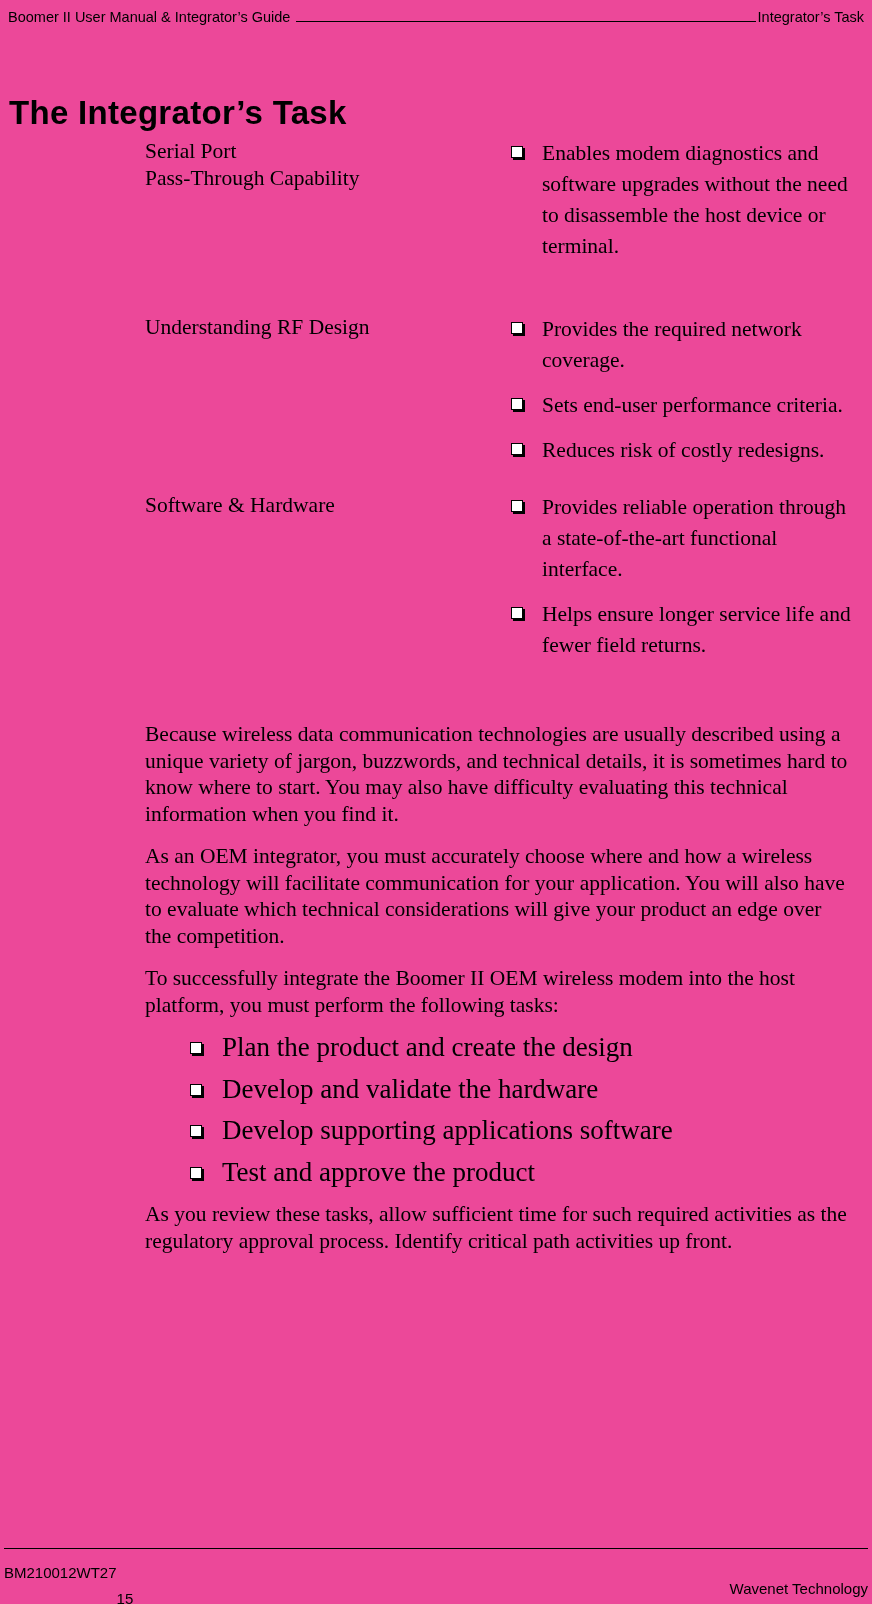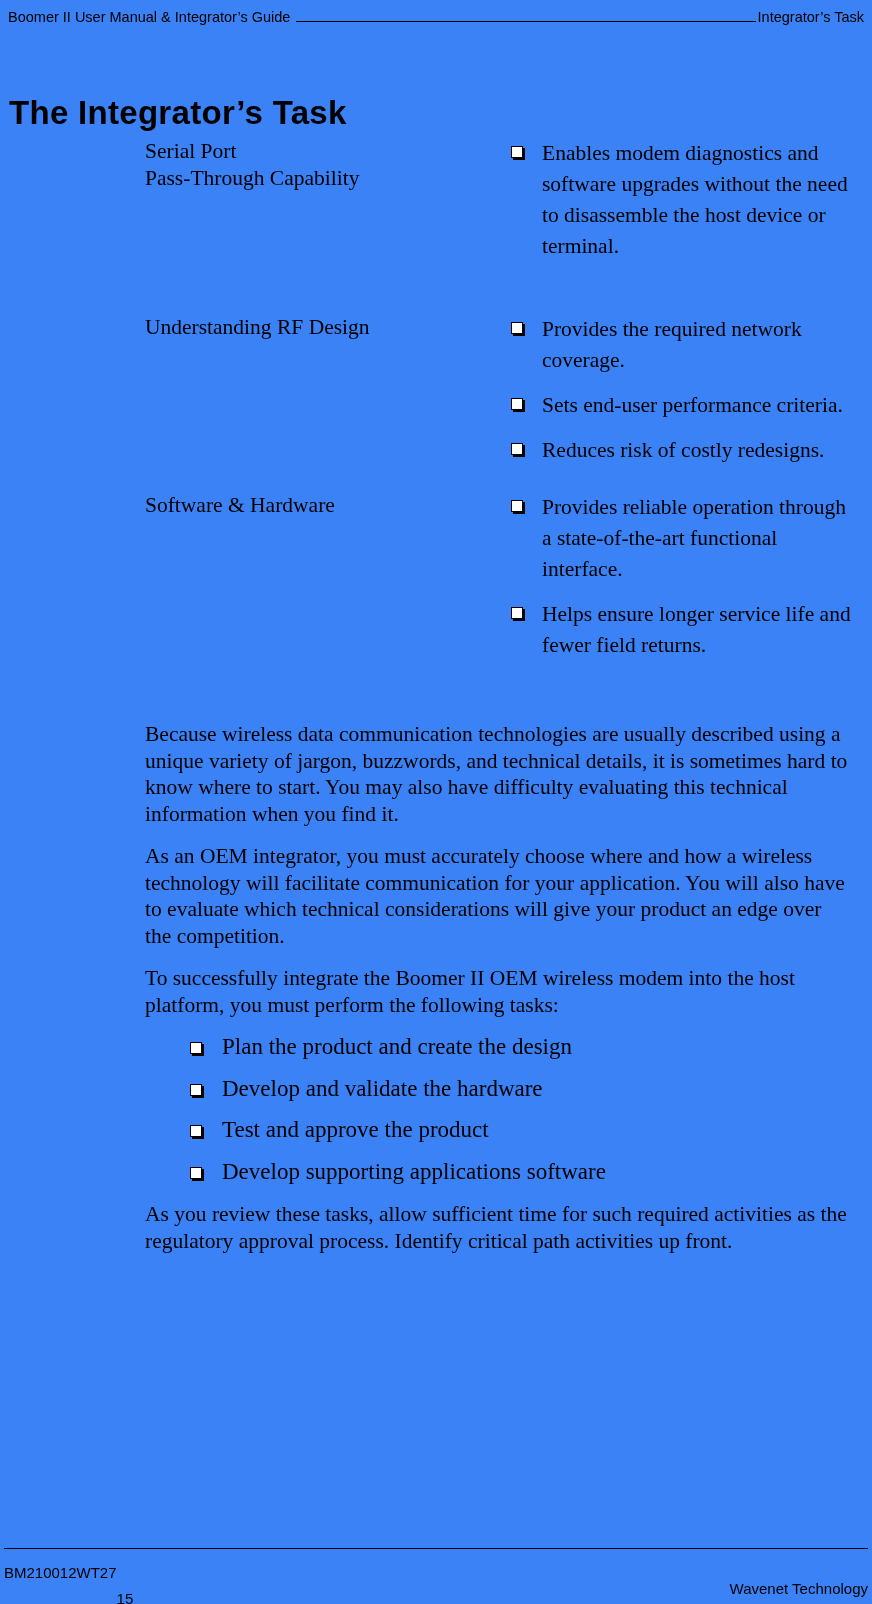--- a/index.html
+++ b/index.html
@@ -9,21 +9,21 @@
   }
   body {
     font-family: "Liberation Serif", "DejaVu Serif", serif;
     color: #000000;
   }
   #page {
     position: relative;
     width: 872px;
     height: 1604px;
     overflow: hidden;
-    background: #3b82f6;
+    background: #ec4899;
   }
 
   
   #header {
     position: absolute;
     left: 8px;
     top: 0px;
     width: 856px;
     height: 28px;
     display: flex;
@@ -122,21 +122,21 @@
 
   ul.task-list {
     list-style: none;
     margin: 0 0 16px 0;
     padding: 0 0 0 45px;
   }
   ul.task-list li {
     position: relative;
     padding-left: 32px;
     margin-bottom: 15px;
-    font-size: 23px;
+    font-size: 27px;
     line-height: 26.5px;
   }
 
   .spacer-row { height: 26px; }
 
   
   #footer-rule {
     position: absolute;
     left: 4px;
     top: 1548px;
@@ -260,25 +260,25 @@
       <li>
         <span class="sq"></span>
         <span>Plan the product and create the design</span>
       </li>
       <li>
         <span class="sq"></span>
         <span>Develop and validate the hardware</span>
       </li>
       <li>
         <span class="sq"></span>
+        <span>Develop supporting applications software</span>
+      </li>
+      <li>
+        <span class="sq"></span>
         <span>Test and approve the product</span>
-      </li>
-      <li>
-        <span class="sq"></span>
-        <span>Develop supporting applications software</span>
       </li>
     </ul>
 
     <p class="para">As you review these tasks, allow sufficient time for such required activities as the regulatory approval process. Identify critical path activities up front.</p>
   </div>
 
   <div id="footer-rule"></div>
   <div id="footer">
     <span class="ft-left">BM210012WT27</span>
     <span class="ft-center">15</span>

